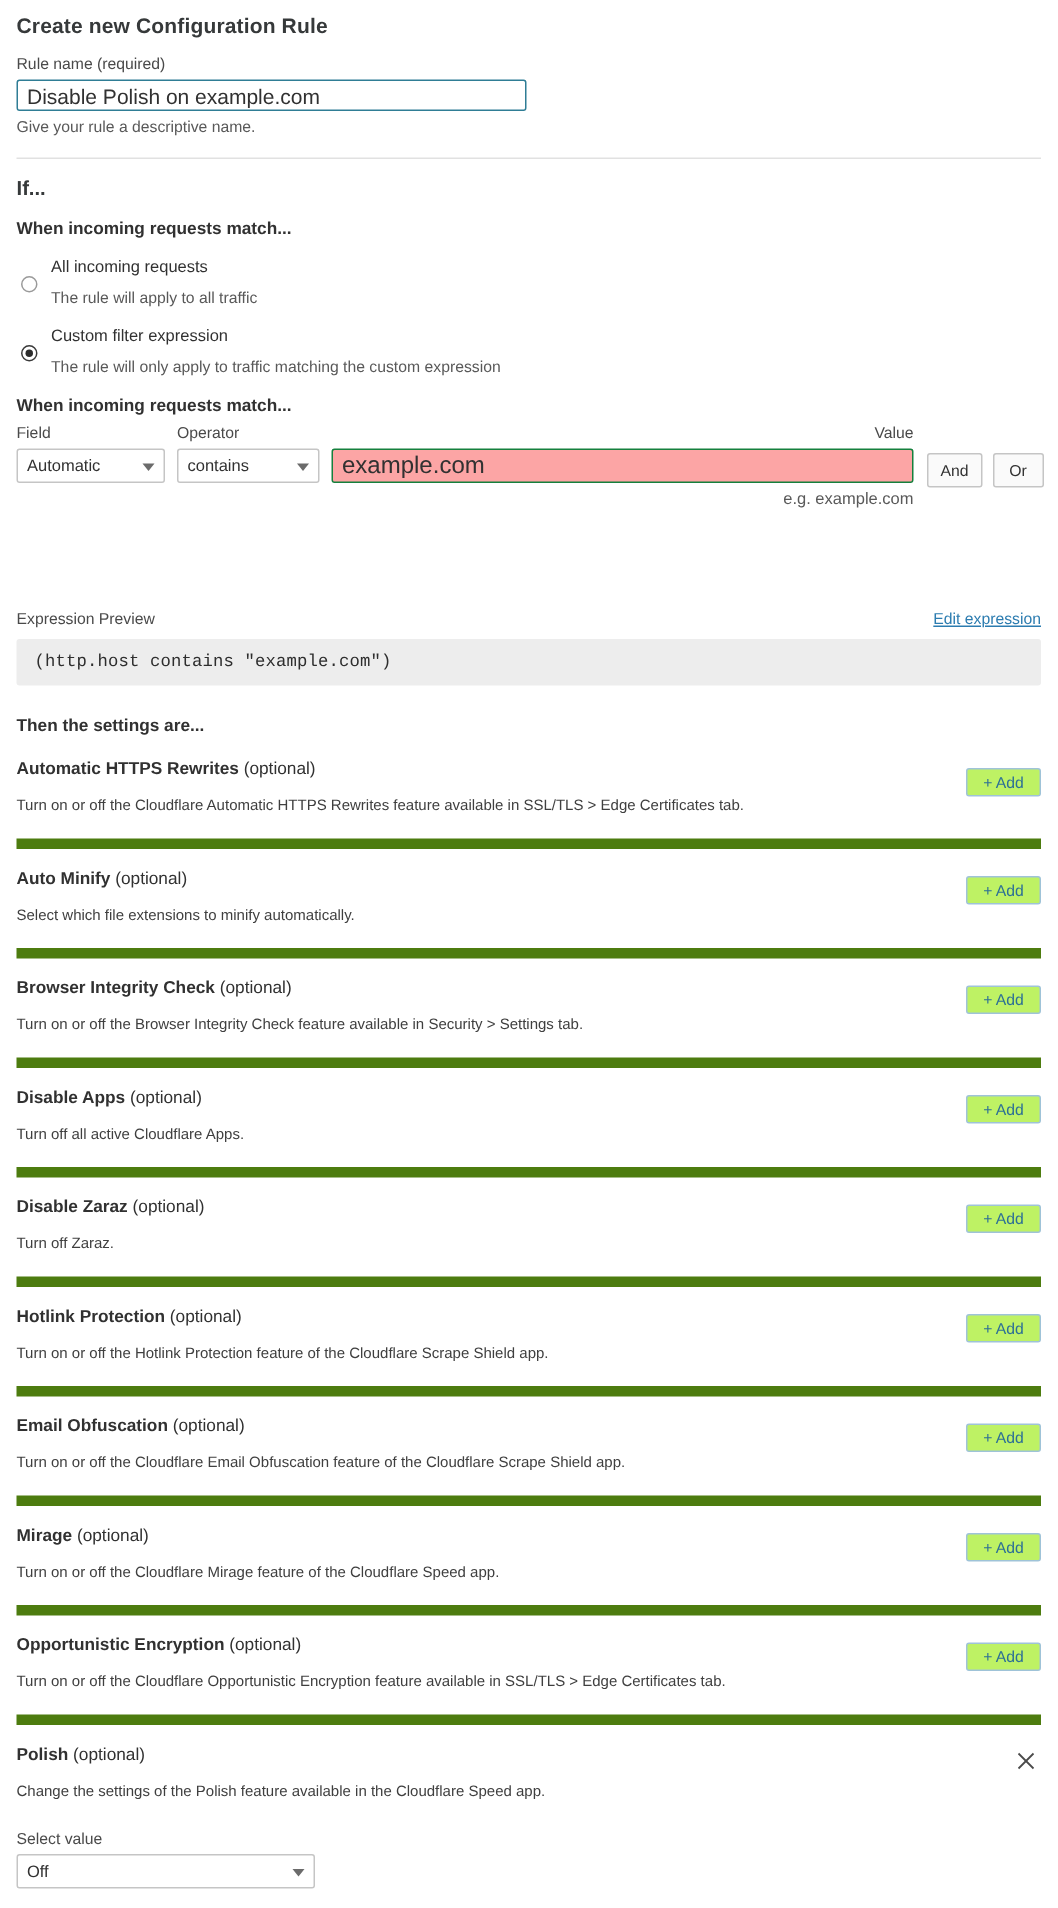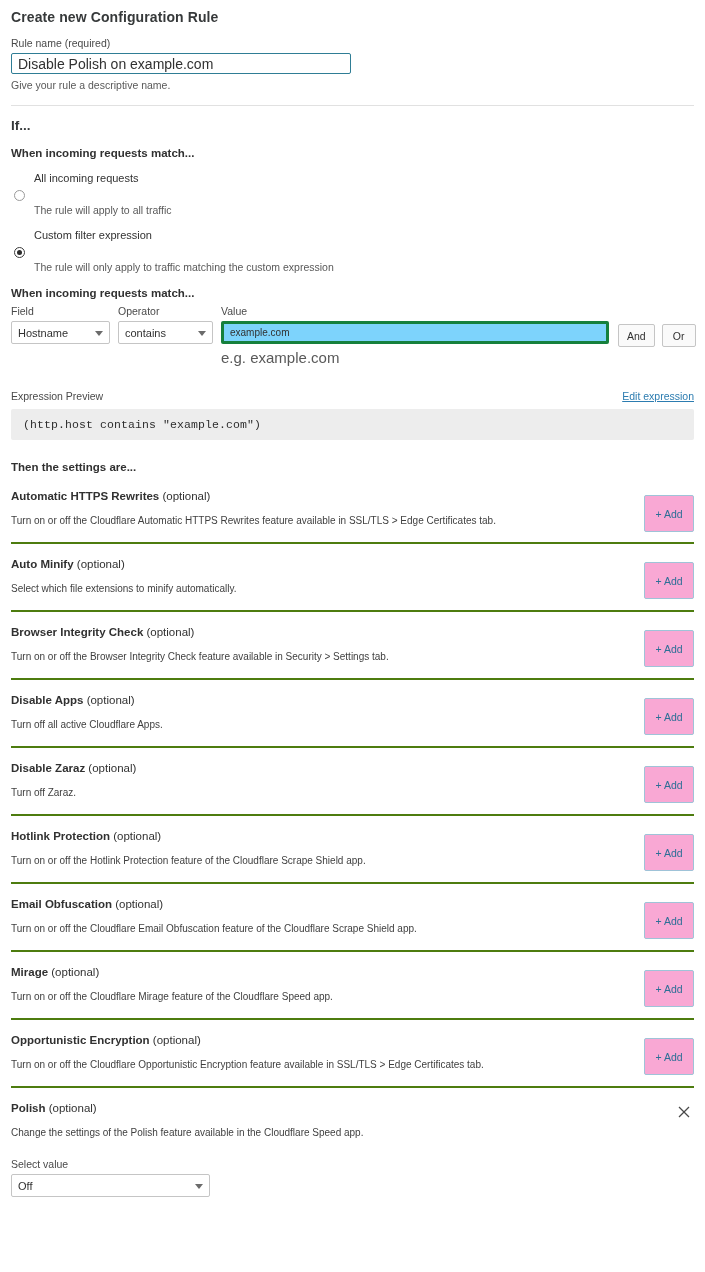--- a/index.html
+++ b/index.html
@@ -92,21 +92,21 @@
     background: #2b2b2b;
   }
   .radio-text .title {
     font-size: 11px;
     color: #313131;
     line-height: 13px;
   }
   .radio-text .desc {
     font-size: 10.5px;
     color: #595959;
-    margin-top: 19px;
+    margin-top: 8px;
   }
   .filter-row {
     display: flex;
     align-items: flex-start;
     margin-top: 6px;
   }
   .col {
     display: flex;
     flex-direction: column;
   }
@@ -132,35 +132,35 @@
     right: 6px;
     top: 50%;
     margin-top: -2px;
     width: 0; height: 0;
     border-left: 4px solid transparent;
     border-right: 4px solid transparent;
     border-top: 5px solid #6b6b6b;
   }
   .sel-field { width: 99px; }
   .sel-op { width: 95px; }
-  .value-col { margin-left: 8px; }
+  .value-col { margin-left: 8px; align-items: flex-end; }
   .value-input {
     width: 388px;
     height: 23px;
-    border: 3px solid #15803d;
-    border-radius: 2px;
-    background: #7dd3fc;
+    border: 1px solid #15803d;
+    border-radius: 2px;
+    background: #fca5a5;
     padding: 0 6px;
-    font-size: 10px;
+    font-size: 16px;
     color: #313131;
     font-family: "Liberation Sans", sans-serif;
     outline: none;
   }
   .value-hint {
-    font-size: 15px;
+    font-size: 11px;
     color: #595959;
     margin-top: 5px;
   }
   .btn-outline {
     border: 1px solid #c5c5c5;
     border-radius: 2px;
     background: #fafafa;
     height: 23px;
     min-width: 34px;
     font-size: 10.5px;
@@ -178,20 +178,21 @@
   }
   .preview-row {
     display: flex;
     justify-content: space-between;
     align-items: baseline;
     margin-top: 24px;
   }
   .preview-label {
     font-size: 10.5px;
     color: #4a4a4a;
+    margin-top: 44px;
   }
   .edit-link {
     font-size: 10.5px;
     color: #2c7cb0;
     text-decoration: underline;
     cursor: pointer;
   }
   .preview-box {
     margin-top: 7px;
     background: #ededed;
@@ -202,21 +203,21 @@
     color: #2e2e2e;
     letter-spacing: 0.1px;
   }
   .then-head {
     font-size: 11.5px;
     font-weight: bold;
     color: #313131;
     margin: 21px 0 0 0;
   }
   .setting {
-    border-top: 2px solid #4d7c0f;
+    border-top: 7px solid #4d7c0f;
     padding: 14px 0 14px 0;
     position: relative;
     min-height: 55px;
   }
   .setting:first-of-type { border-top: none; padding-top: 13px; }
   .setting .name {
     font-size: 11.5px;
     color: #313131;
   }
   .setting .name b { font-weight: bold; }
@@ -226,24 +227,24 @@
     color: #3f3f3f;
     margin-top: 12px;
     line-height: 14px;
   }
   .add-btn {
     position: absolute;
     right: 0;
     top: 18px;
     border: 1px solid #9fc3d8;
     border-radius: 2px;
-    background: #f9a8d4;
+    background: #bef264;
     color: #2c6f96;
     font-size: 10.5px;
-    height: 37px;
+    height: 19px;
     width: 50px;
     cursor: pointer;
     font-family: "Liberation Sans", sans-serif;
   }
   .close-x {
     position: absolute;
     right: 3px;
     top: 17px;
     width: 14px;
     height: 14px;
@@ -296,21 +297,21 @@
       <div class="desc">The rule will only apply to traffic matching the custom expression</div>
     </div>
   </div>
 
   <div class="sub-head">When incoming requests match...</div>
 
   <div class="filter-row">
     <div class="col">
       <div class="col-label">Field</div>
       <div class="select sel-field">
-        <span>Hostname</span>
+        <span>Automatic</span>
         <span class="caret"></span>
       </div>
     </div>
 
     <div class="col" style="margin-left:8px;">
       <div class="col-label">Operator</div>
       <div class="select sel-op">
         <span>contains</span>
         <span class="caret"></span>
       </div>

